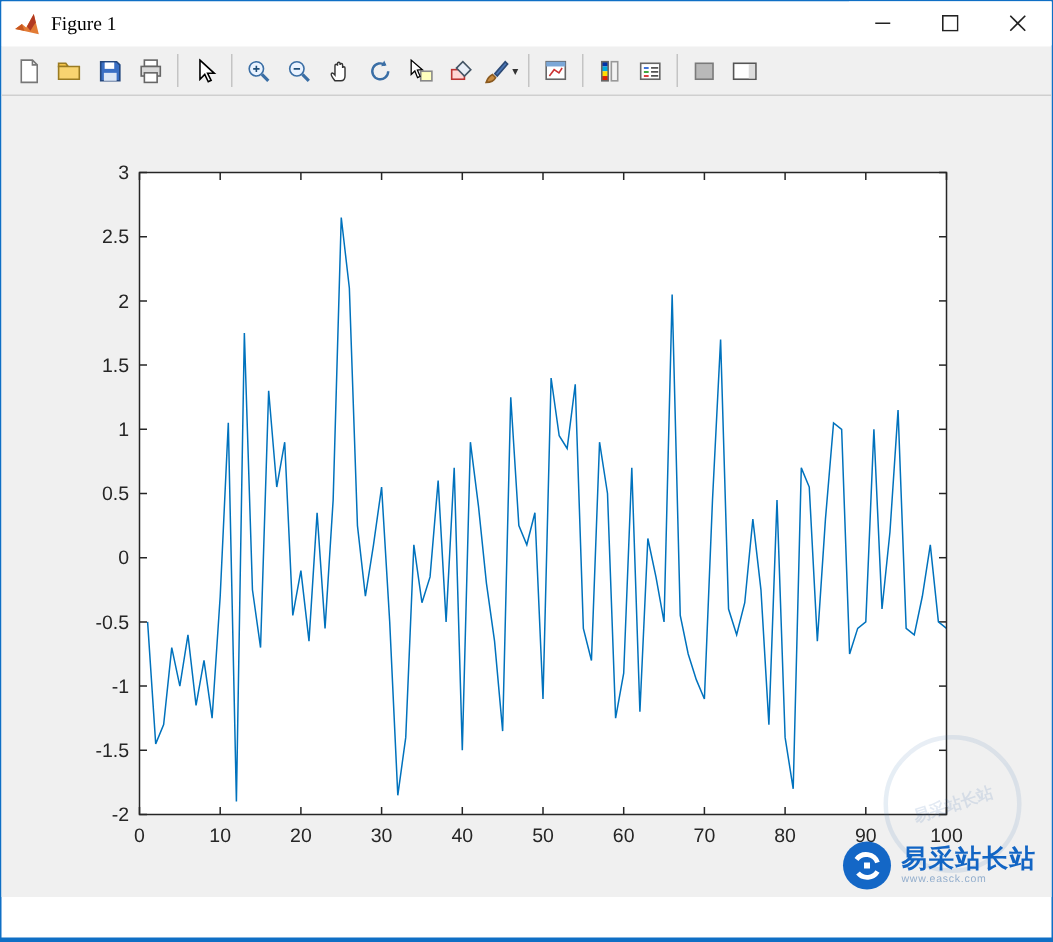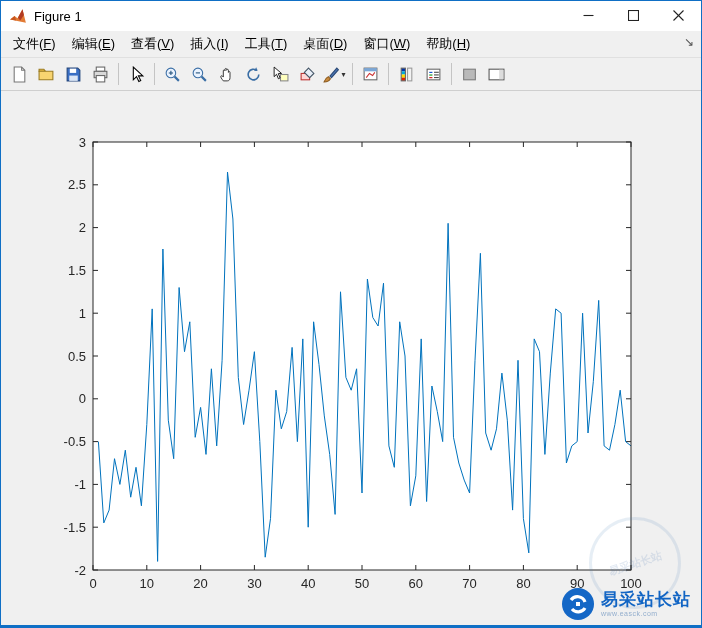--- a/index.html
+++ b/index.html
@@ -9,21 +9,21 @@
   .window{
     width:702px; height:628px;
     border:1px solid #0f6fc5; border-bottom-width:3px;
     background:#fff; display:flex; flex-direction:column;
   }
 
   
   .titlebar{ height:30px; background:#fff; display:flex; align-items:center; flex:0 0 auto; }
   .app-icon{ width:18px; height:18px; margin-left:8px; display:inline-flex; }
   .app-icon svg{ width:18px; height:18px; }
-  .title{ font-size:13px; color:#000; margin-left:7px; }
+  .title{ font-size:13px; color:#000; margin-left:7px;font-family:Liberation Serif, serif; }
   .win-controls{ margin-left:auto; display:flex; height:100%; }
   .win-btn{ width:45px; height:29px; border:none; background:#fff; display:flex; align-items:center; justify-content:center; padding:0; cursor:pointer; }
   .win-btn svg{ width:11px; height:11px; stroke:#222; stroke-width:1.1; fill:none; }
 
   
   .menubar{ height:27px; background:#f0f0f0; display:flex; align-items:center; font-size:13px;
             border-bottom:1px solid #e0e0e0; position:relative; flex:0 0 auto; padding-left:4px; }
   .menu-item{ padding:0 8px; line-height:26px; color:#000; cursor:default; }
   .menu-item u{ text-decoration:underline; }
   .dock-icon{ position:absolute; right:7px; top:5px; font-size:12px; color:#555; line-height:1; cursor:pointer; }
@@ -83,33 +83,20 @@
       </button>
       <button class="win-btn" title="Close">
         <svg viewBox="0 0 11 11">
             <line x1="0.5" y1="0.5" x2="10.5" y2="10.5"></line>
             <line x1="10.5" y1="0.5" x2="0.5" y2="10.5"></line>
           </svg>
       </button>
     </div>
   </div>
 
-  <div class="menubar">
-    <div id="menubar-items" style="display:flex;">
-        <div class="menu-item">文件(<u>F</u>)</div>
-        <div class="menu-item">编辑(<u>E</u>)</div>
-        <div class="menu-item">查看(<u>V</u>)</div>
-        <div class="menu-item">插入(<u>I</u>)</div>
-        <div class="menu-item">工具(<u>T</u>)</div>
-        <div class="menu-item">桌面(<u>D</u>)</div>
-        <div class="menu-item">窗口(<u>W</u>)</div>
-        <div class="menu-item">帮助(<u>H</u>)</div>
-      </div>
-    <span class="dock-icon">↘</span>
-  </div>
 
   <div class="toolbar" id="toolbar">
       <button class="tb-btn">
         <svg viewBox="0 0 16 16">
           <path d="M3 1h7l3 3v11H3z" fill="#fff" stroke="#777"></path>
           <path d="M10 1v3h3" fill="none" stroke="#777"></path>
         </svg>
       </button>
       <button class="tb-btn">
         <svg viewBox="0 0 16 16">

